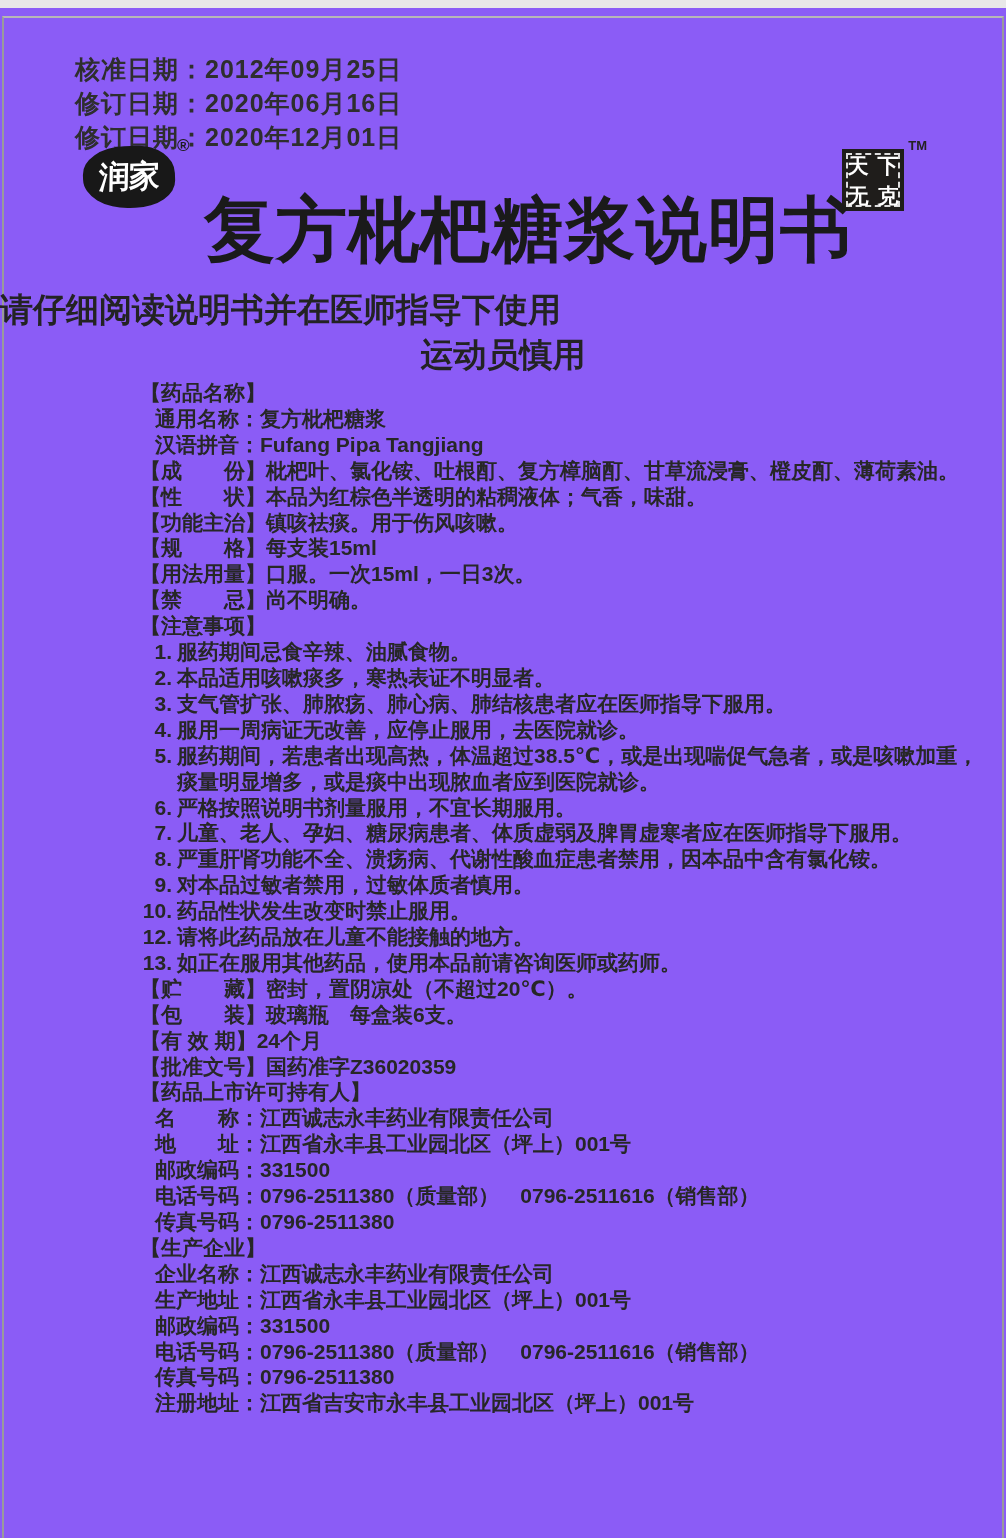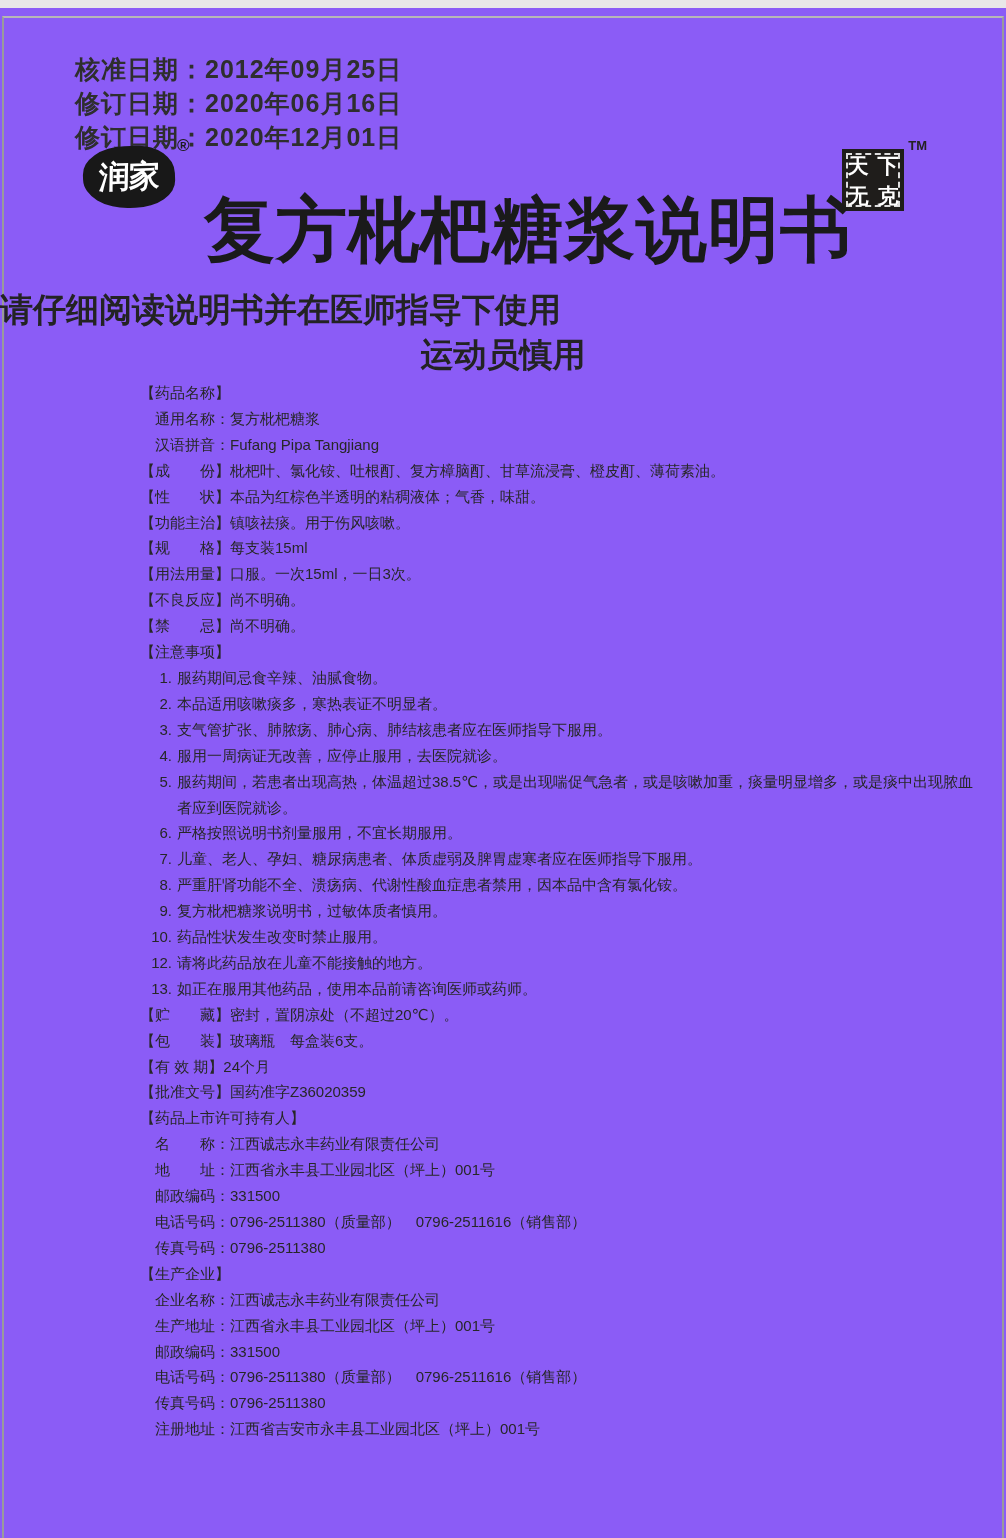--- a/index.html
+++ b/index.html
@@ -73,21 +73,21 @@
     position:absolute;top:149px;left:0;width:100%;
     text-align:left;font-size:33px;font-weight:800;color:#232323;line-height:1;
   }
   .warning{
     position:absolute;top:194px;left:0;width:100%;
     text-align:center;font-size:33px;font-weight:800;color:#232323;line-height:1;
   }
   
   .body{
     position:absolute;left:140px;right:26px;top:372px;
-    font-size:15px;line-height:25.9px;font-weight:400;color:#272727;
+    font-size:21px;line-height:25.9px;font-weight:700;color:#272727;
   }
   .line{white-space:normal;}
   .line.indent{padding-left:15px;}
   .line.numbered{display:flex;align-items:flex-start;}
   .line .num{flex:none;width:32px;text-align:right;}
   .line.numbered .txt{flex:1;margin-left:5px;}
 </style>
 </head>
 <body>
 
@@ -121,21 +121,20 @@
 
   <div class="body">
       <div class="line"><span class="lbl">【药品名称】</span></div>
       <div class="line indent"><span class="txt">通用名称：复方枇杷糖浆</span></div>
       <div class="line indent"><span class="txt">汉语拼音：Fufang Pipa Tangjiang</span></div>
       <div class="line"><span class="lbl">【成　　份】</span><span class="txt">枇杷叶、氯化铵、吐根酊、复方樟脑酊、甘草流浸膏、橙皮酊、薄荷素油。</span></div>
       <div class="line"><span class="lbl">【性　　状】</span><span class="txt">本品为红棕色半透明的粘稠液体；气香，味甜。</span></div>
       <div class="line"><span class="lbl">【功能主治】</span><span class="txt">镇咳祛痰。用于伤风咳嗽。</span></div>
       <div class="line"><span class="lbl">【规　　格】</span><span class="txt">每支装15ml</span></div>
       <div class="line"><span class="lbl">【用法用量】</span><span class="txt">口服。一次15ml，一日3次。</span></div>
-      <div class="line"><span class="lbl">【不良反应】</span><span class="txt">尚不明确。</span></div>
       <div class="line"><span class="lbl">【禁　　忌】</span><span class="txt">尚不明确。</span></div>
       <div class="line"><span class="lbl">【注意事项】</span></div>
       <div class="line numbered">
         <span class="num">1.</span>
         <span class="txt">服药期间忌食辛辣、油腻食物。</span>
       </div>
       <div class="line numbered">
         <span class="num">2.</span>
         <span class="txt">本品适用咳嗽痰多，寒热表证不明显者。</span>
       </div>
@@ -158,21 +157,21 @@
       <div class="line numbered">
         <span class="num">7.</span>
         <span class="txt">儿童、老人、孕妇、糖尿病患者、体质虚弱及脾胃虚寒者应在医师指导下服用。</span>
       </div>
       <div class="line numbered">
         <span class="num">8.</span>
         <span class="txt">严重肝肾功能不全、溃疡病、代谢性酸血症患者禁用，因本品中含有氯化铵。</span>
       </div>
       <div class="line numbered">
         <span class="num">9.</span>
-        <span class="txt">复方枇杷糖浆说明书，过敏体质者慎用。</span>
+        <span class="txt">对本品过敏者禁用，过敏体质者慎用。</span>
       </div>
       <div class="line numbered">
         <span class="num">10.</span>
         <span class="txt">药品性状发生改变时禁止服用。</span>
       </div>
       <div class="line numbered">
         <span class="num">12.</span>
         <span class="txt">请将此药品放在儿童不能接触的地方。</span>
       </div>
       <div class="line numbered">

